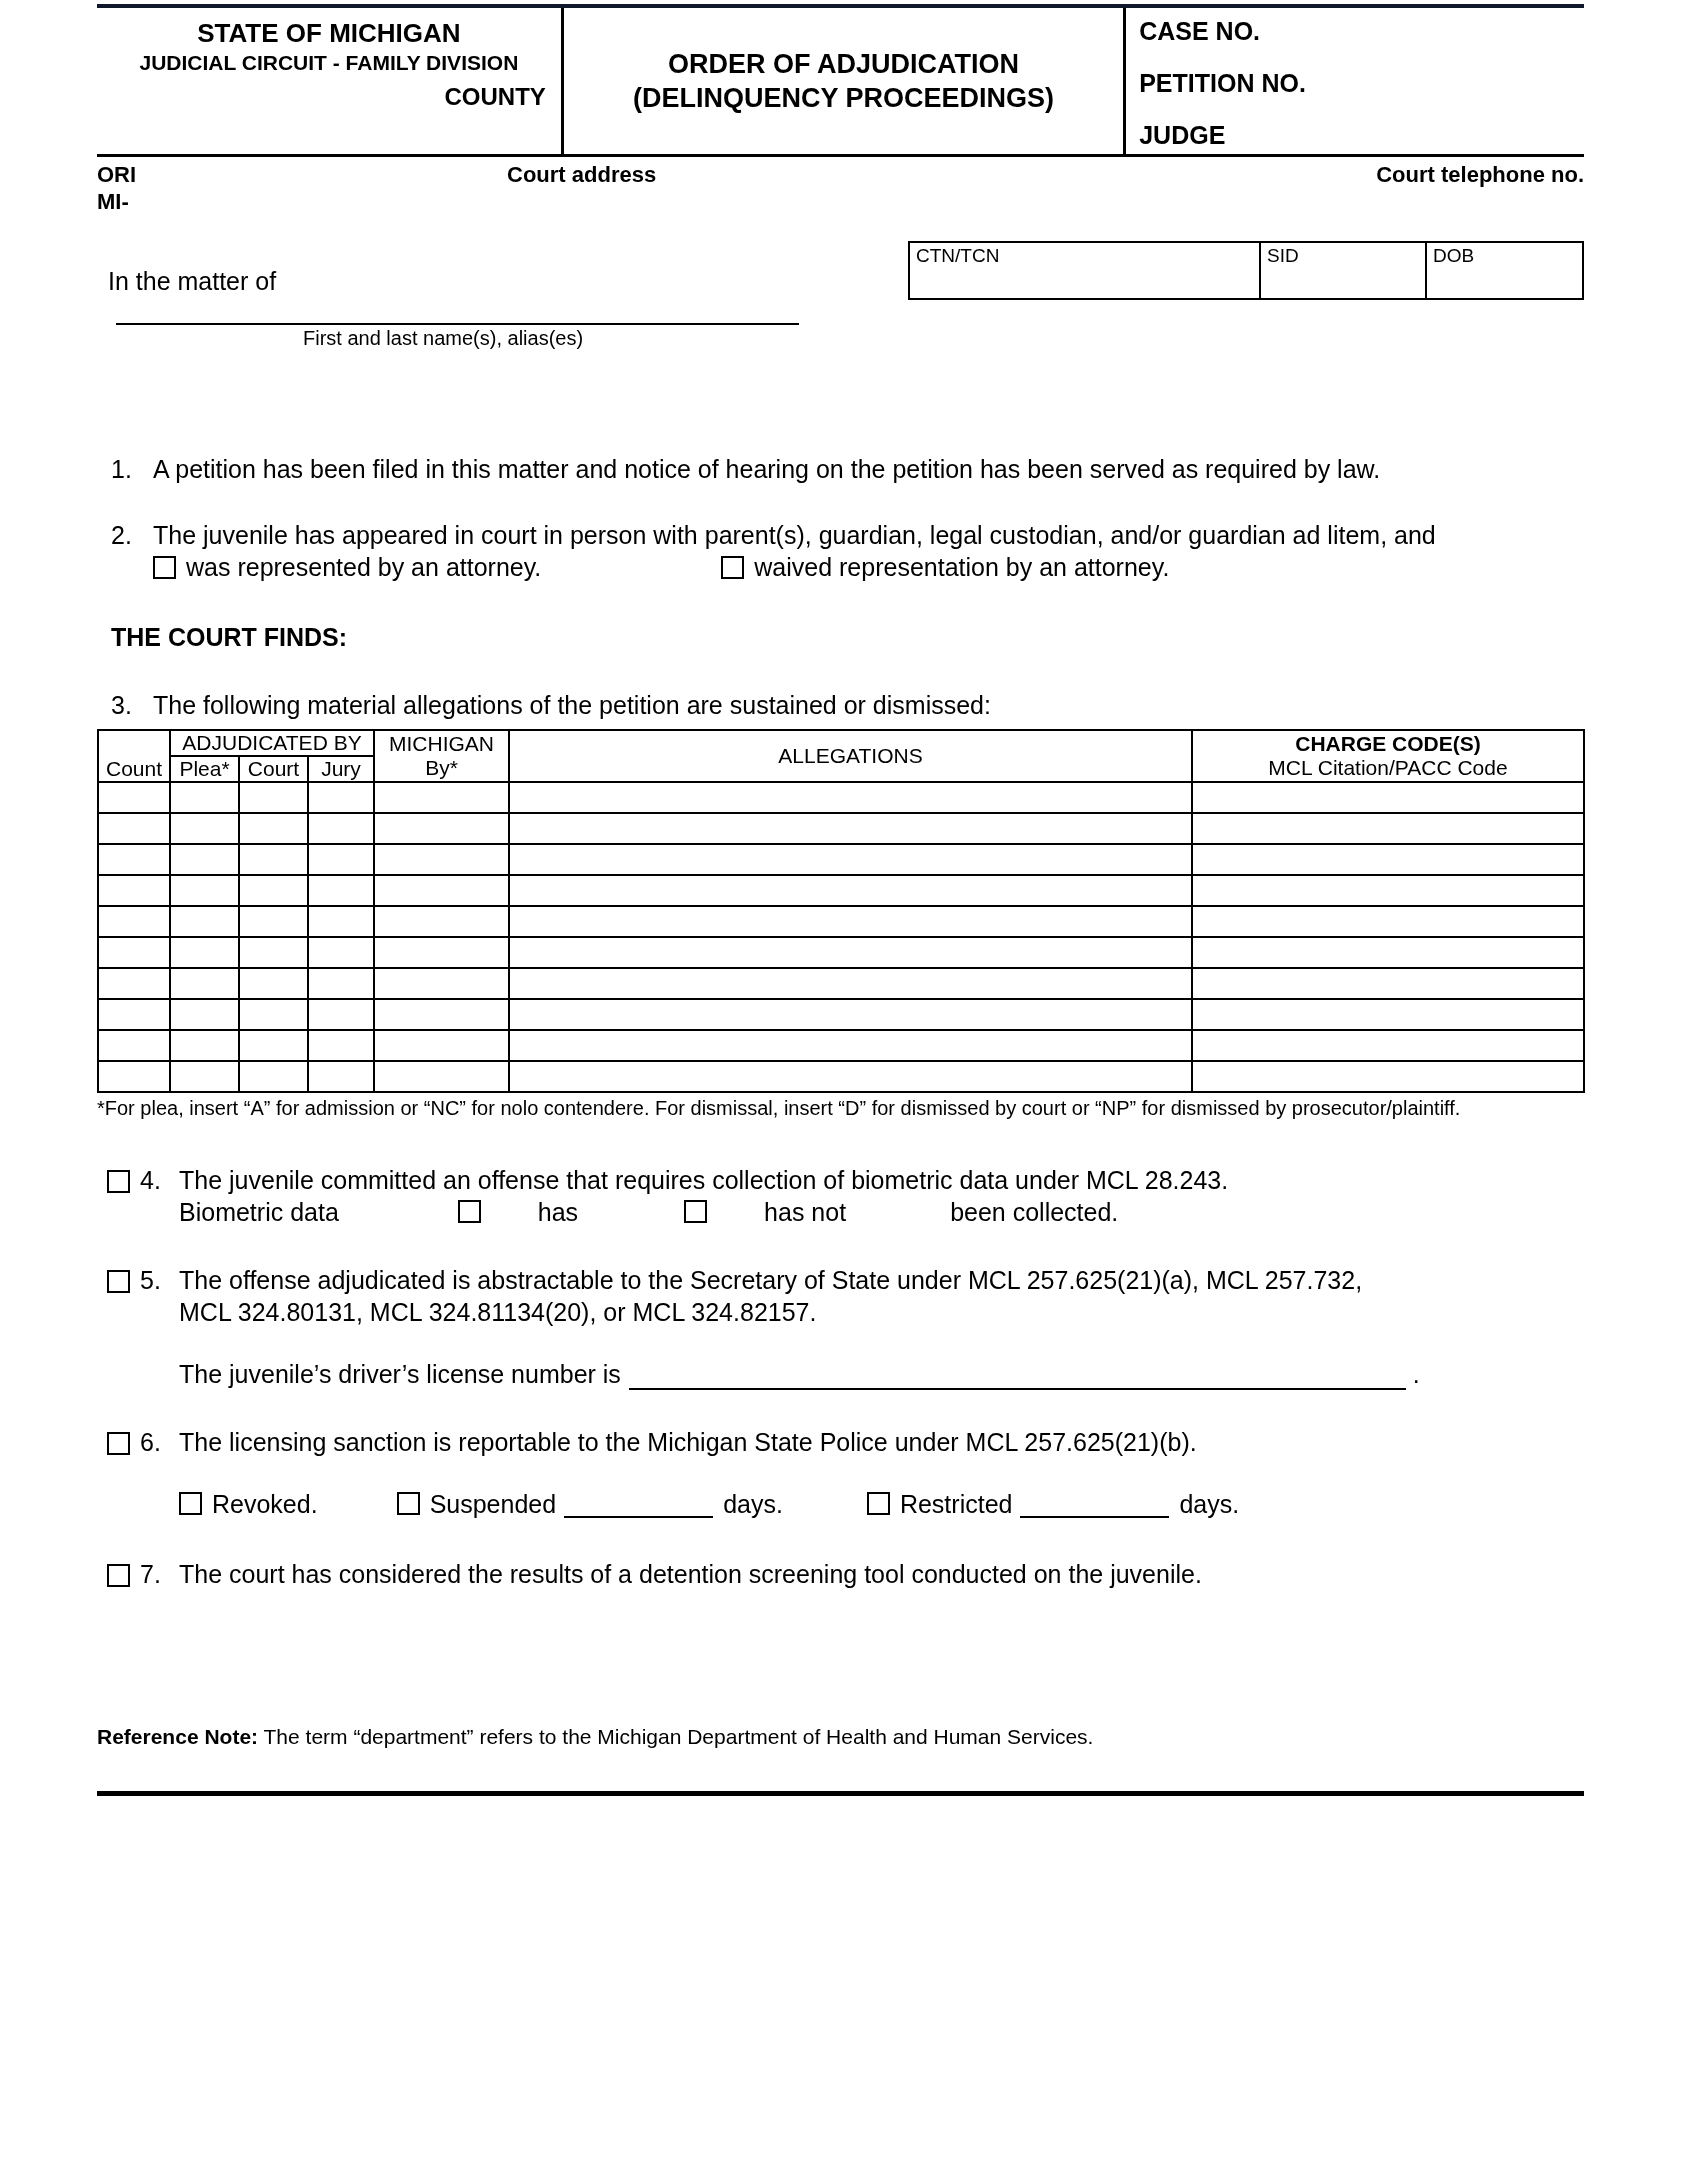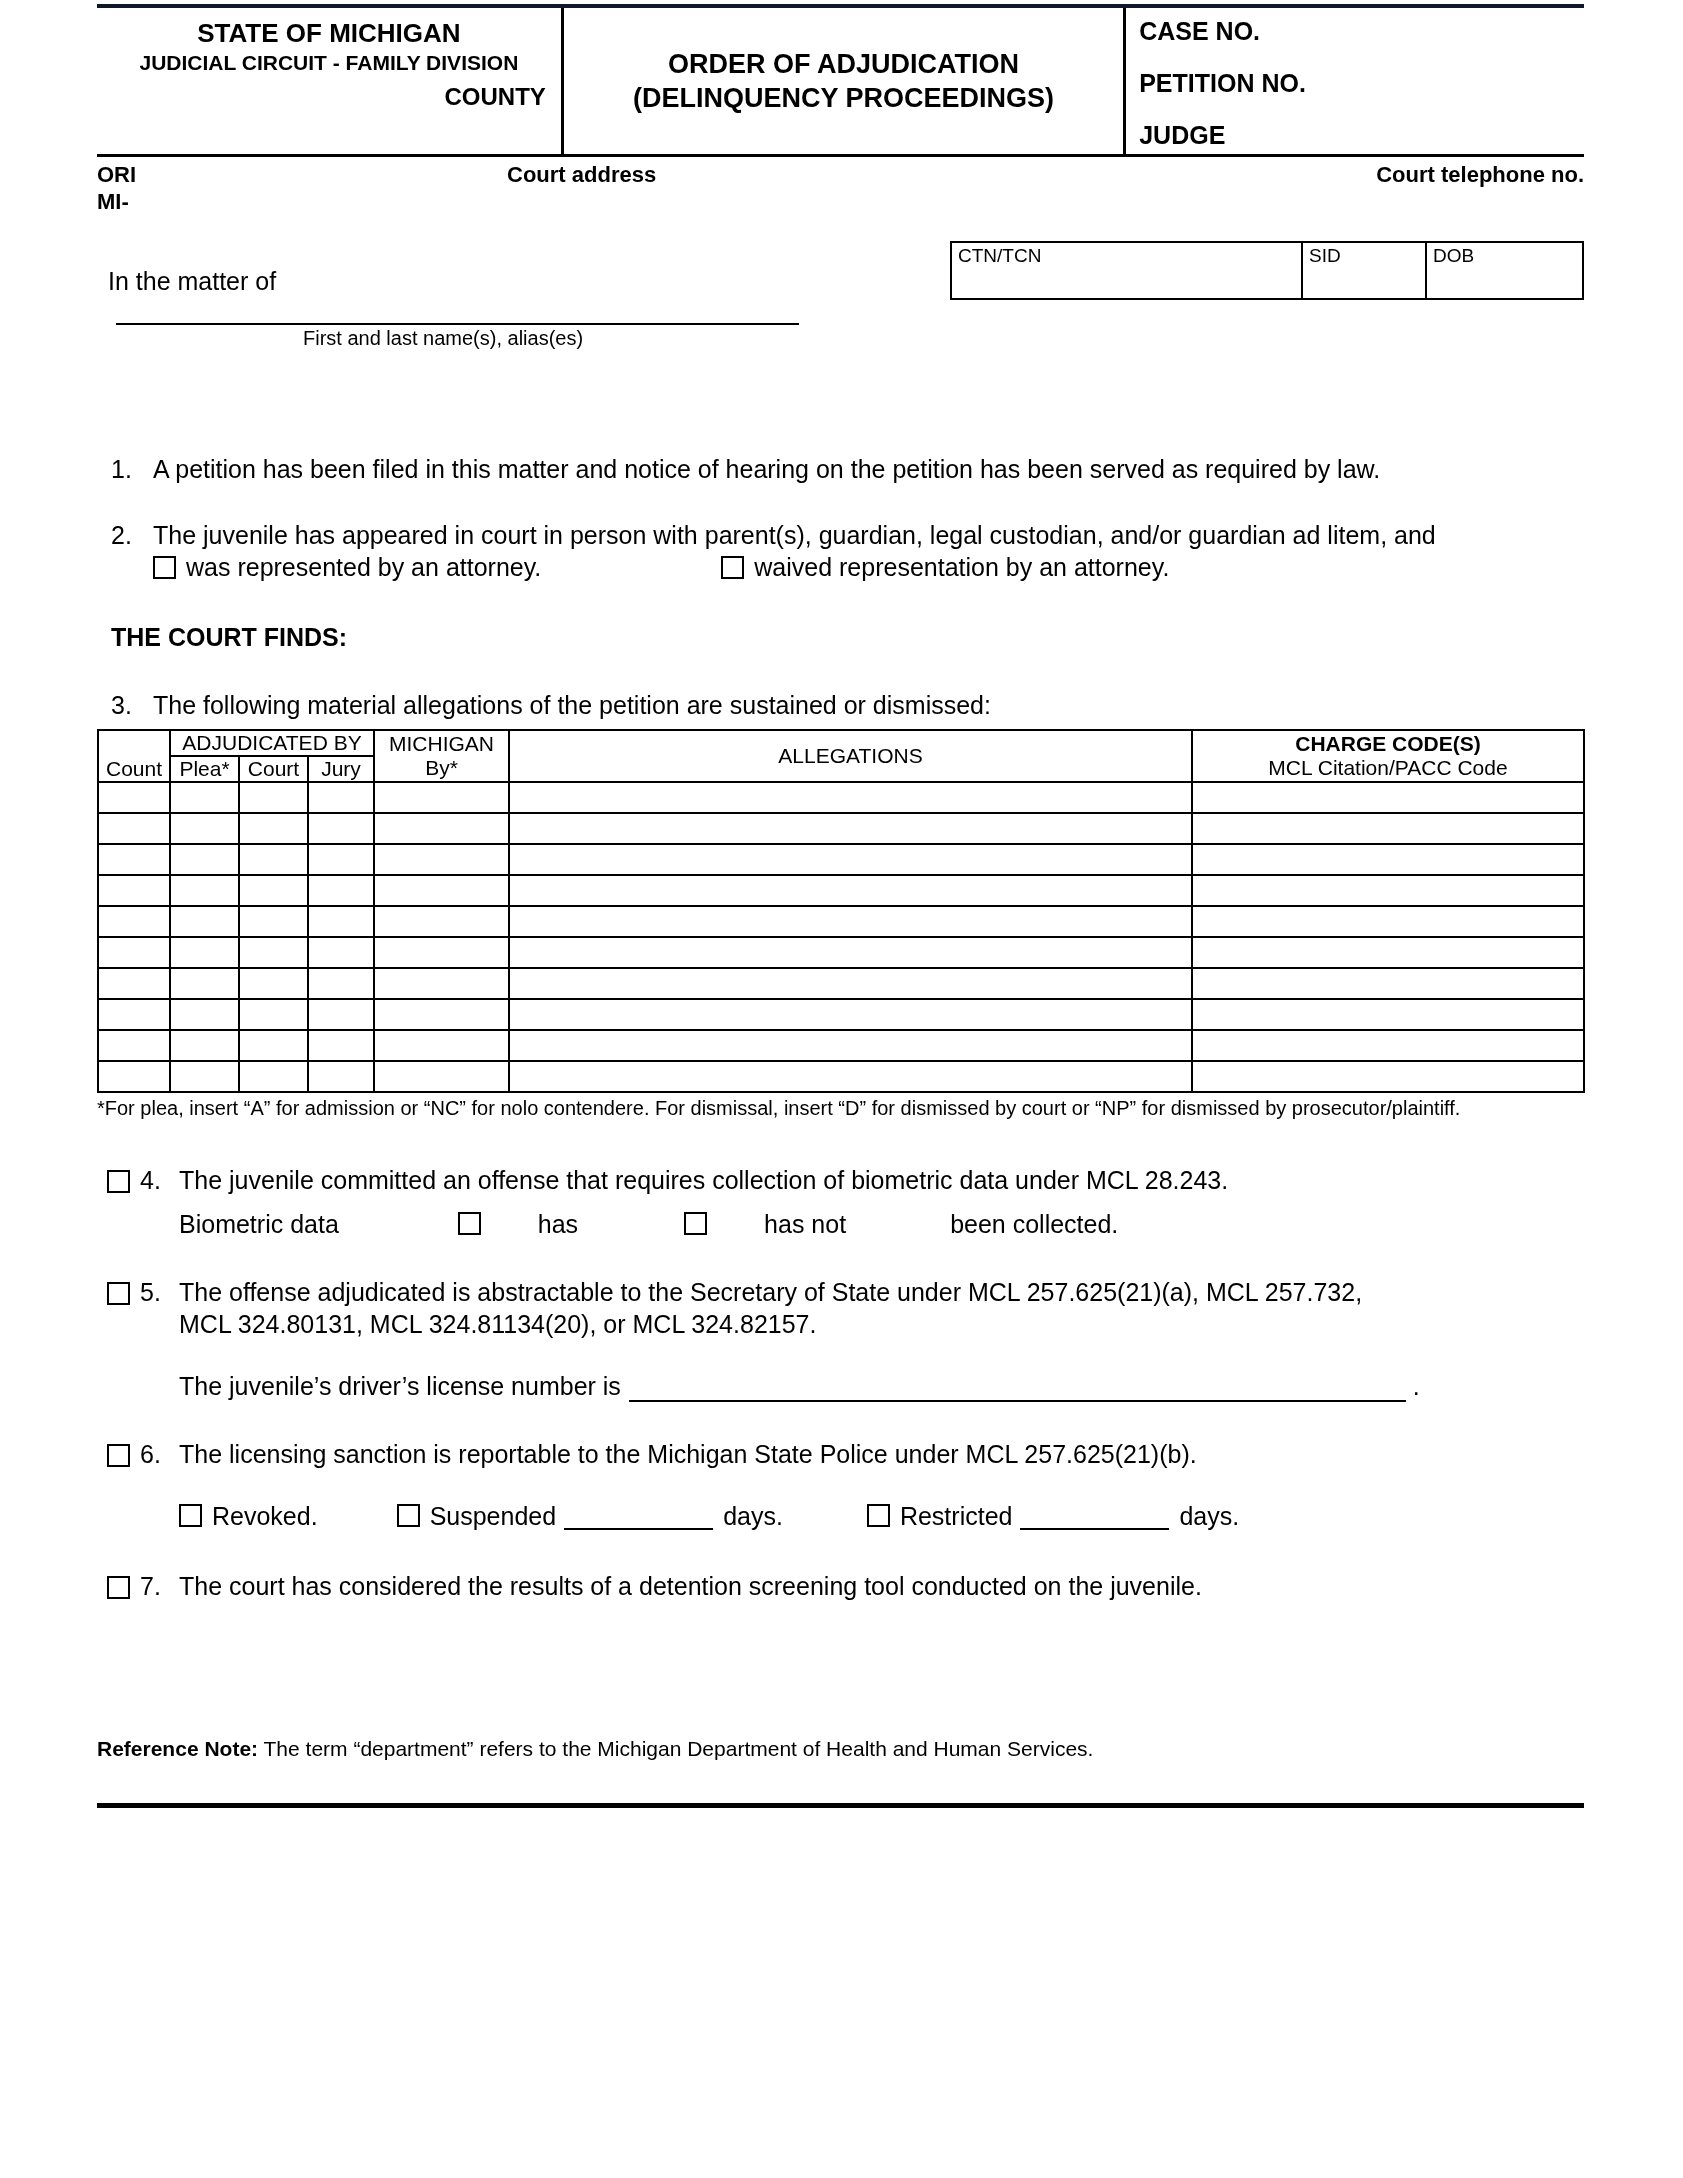--- a/index.html
+++ b/index.html
@@ -46,21 +46,21 @@
 
   
   .court-line { display: flex; margin-top: 4px; font-weight: bold; font-size: 22px; line-height: 27px; }
   .ori-block  { width: 410px; }
   .phone-label{ margin-left: auto; }
 
   
   .matter-section { margin-top: 26px; overflow: hidden; }
   .id-box { float: right; width: 598px; height: 59px; border-collapse: collapse; table-layout: fixed; }
   .id-box td { border: 2px solid #000; vertical-align: top; font-size: 19px; padding: 2px 6px; box-sizing: border-box; }
-  .idc-ctn { width: 351px; } .idc-sid { width: 124px; } .idc-dob { width: 157px; }
+  .idc-ctn { width: 351px; } .idc-sid { width: 166px; } .idc-dob { width: 157px; }
   .matter-line { margin-top: 26px; padding-left: 11px; }
   .blank { display: inline-block; border-bottom: 2px solid #000; height: 26px; vertical-align: bottom; }
   .blank-matter { width: 683px; margin-left: 8px; }
   .matter-caption { margin-left: 206px; font-size: 20px; margin-top: 2px; }
 
   
   .item { display: flex; padding-left: 14px; line-height: 32px; }
   .item-num { width: 42px; flex-shrink: 0; }
   .item-body { flex: 1; }
 
@@ -91,21 +91,21 @@
   .th-alleg { font-weight: bold; vertical-align: middle; }
   .alleg-table tbody td { height: 31px; }
 
   .footnote { margin-top: 4px; font-size: 20px; }
 
   .mt-item4 { margin-top: 44px; }
   .mt-item5 { margin-top: 36px; }
   .mt-item6 { margin-top: 36px; }
   .mt-item7 { margin-top: 38px; }
 
-  .biometric-line { margin-top: 12px; display: flex; align-items: center; gap: 47px; }
+  .biometric-line { margin-top: 0; display: flex; align-items: center; gap: 47px; }
   .biometric-line .checkbox { margin-right: 10px; }
   .ml-has { margin-left: 72px; } .ml-hasnot { margin-left: 59px; } .ml-collected { margin-left: 57px; }
 
   .license-line { margin-top: 30px; }
   .blank-license { width: 777px; margin-left: 8px; }
 
   .sanction-line { margin-top: 30px; display: flex; align-items: center; }
   .sanction-line .checkbox { margin-right: 10px; }
   .ml-susp { margin-left: 79px; } .ml-restr { margin-left: 84px; }
   .blank-days { width: 149px; margin-left: 8px; margin-right: 10px; }

